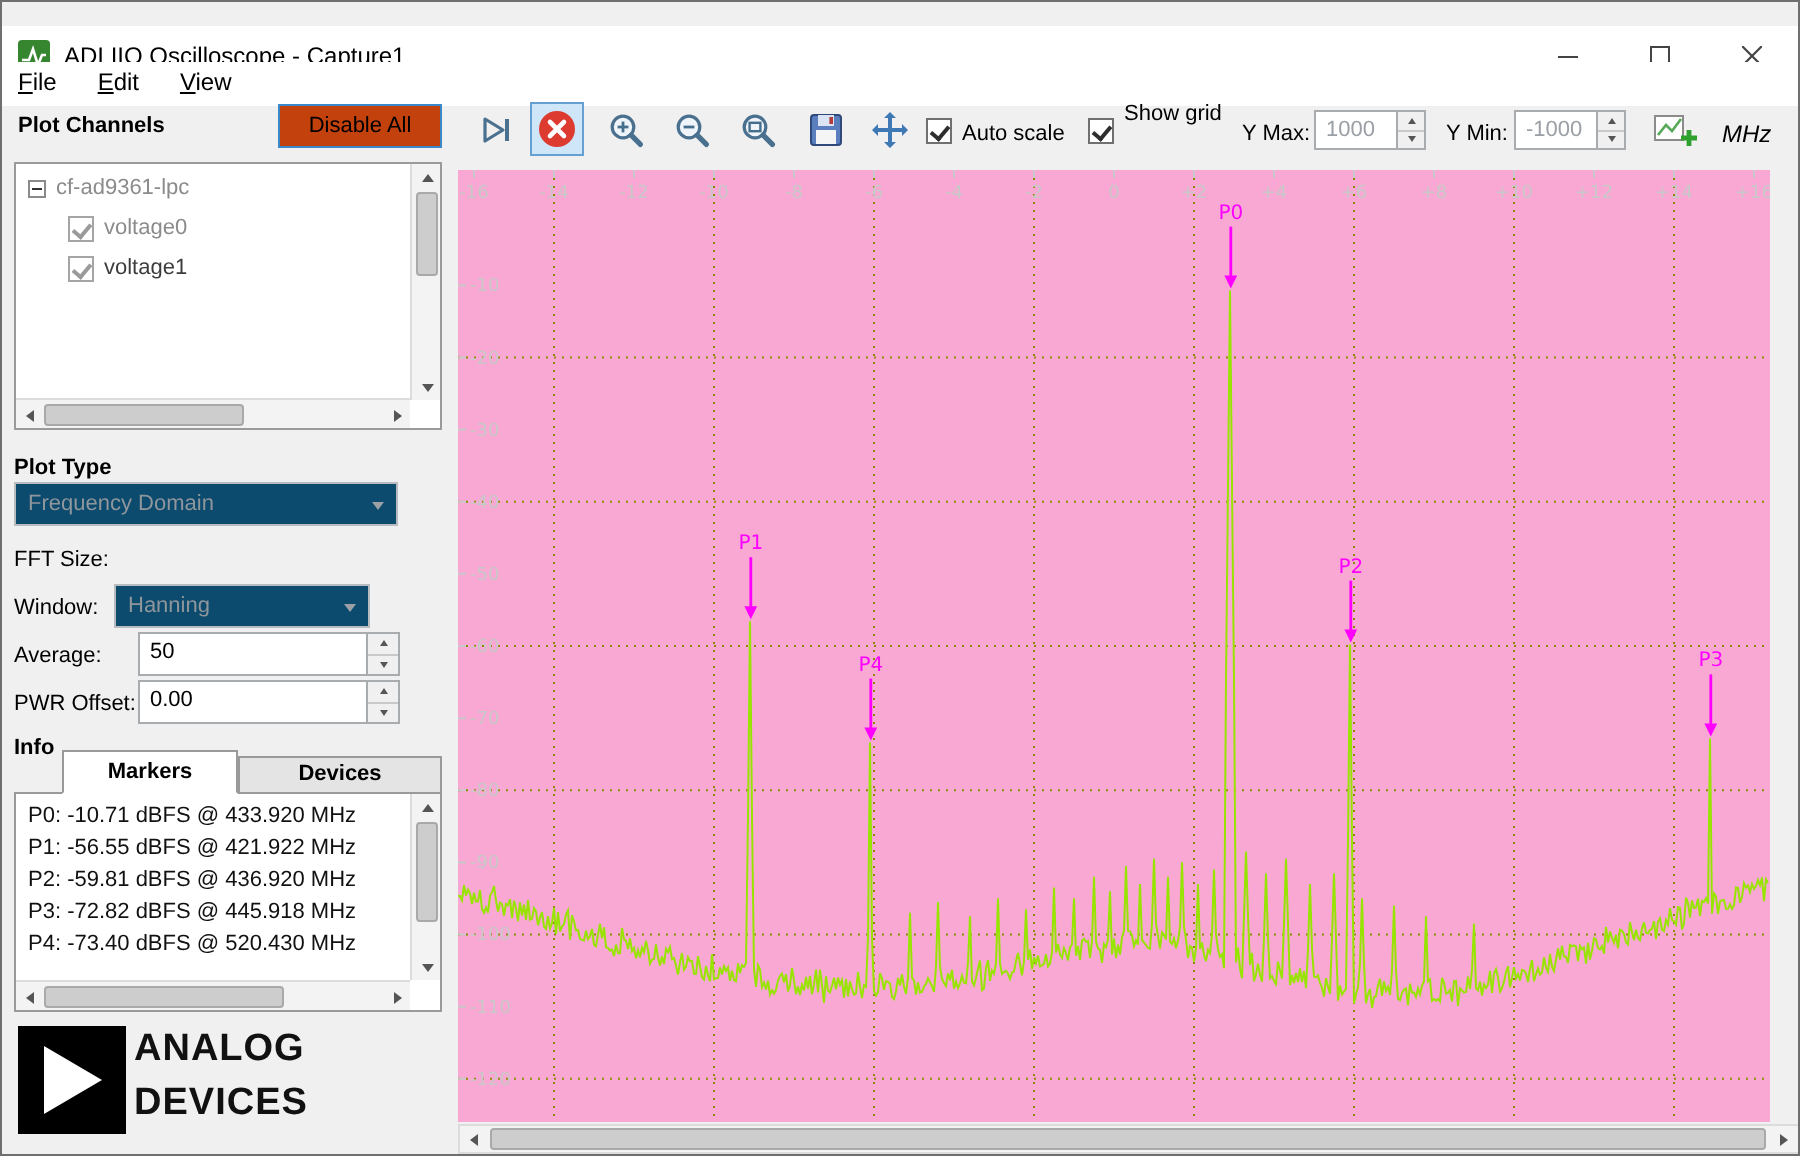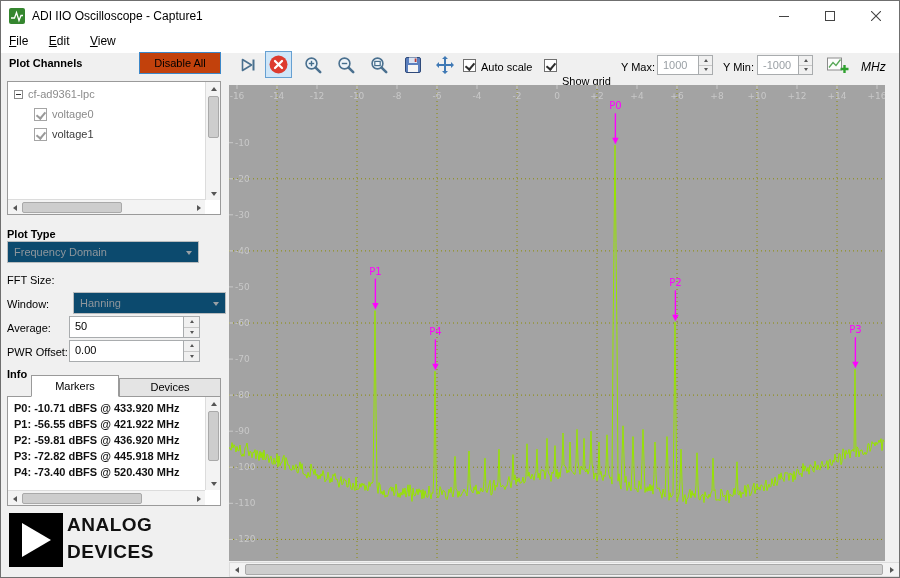--- a/index.html
+++ b/index.html
@@ -1,19 +1,19 @@
 <!DOCTYPE html>
 <html><head>
 <meta charset="utf-8">
 <style>
   html,body{margin:0;padding:0;background:#fff;}
   #window{position:relative;width:900px;height:578px;background:#f0f0f0;
     font-family:"Liberation Sans","DejaVu Sans",sans-serif;border:1px solid #6f6f6f;
     box-sizing:border-box;overflow:hidden;}
-  .titlebar{position:absolute;left:0;top:0;width:100%;height:30px;background:#fff;
+  .titlebar{position:absolute;left:0;top:12px;width:100%;height:30px;background:#fff;
     display:flex;align-items:center;padding-left:8px;box-sizing:border-box;}
   .appicon{display:inline-flex;width:16px;height:16px;}
   .title{font-size:12px;color:#000;margin-left:7px;}
   .winbtn{position:absolute;top:0;width:46px;height:30px;display:flex;align-items:center;justify-content:center;}
   .menubar{position:absolute;left:0;top:30px;width:100%;height:22px;background:#fff;}
   .menuitem{display:inline-block;padding:3px 8px;font-size:12px;color:#000;}
   .lbl{position:absolute;font-size:11px;color:#000;white-space:nowrap;line-height:14px;}
   .bold{font-weight:bold;}
   .btn{position:absolute;font-size:11px;display:flex;align-items:center;justify-content:center;box-sizing:border-box;background:#e9e9e9;border:1px solid #a8a8a8;}
   .btn.focus{background:#c2410c;border:1px solid #3c87c8;}
@@ -42,26 +42,26 @@
   .t-down{width:0;height:0;border-left:3px solid transparent;border-right:3px solid transparent;border-top:4px solid #555;}
   .t-left{width:0;height:0;border-top:3px solid transparent;border-bottom:3px solid transparent;border-right:4px solid #555;}
   .t-right{width:0;height:0;border-top:3px solid transparent;border-bottom:3px solid transparent;border-left:4px solid #555;}
   .t-up.small{border-left-width:2.5px;border-right-width:2.5px;border-bottom-width:3.5px;}
   .t-down.small{border-left-width:2.5px;border-right-width:2.5px;border-top-width:3.5px;}
   .sbv{position:absolute;background:#f3f3f3;border-left:1px solid #dcdcdc;box-sizing:border-box;}
   .sbh{position:absolute;background:#f3f3f3;border-top:1px solid #dcdcdc;box-sizing:border-box;}
   .sbbtn{position:absolute;display:flex;align-items:center;justify-content:center;background:#f3f3f3;}
   .sbthumb{position:absolute;background:#cdcdcd;border:1px solid #a9a9a9;box-sizing:border-box;border-radius:2px;}
   .tab{position:absolute;box-sizing:border-box;font-size:11px;text-align:center;border:1px solid #9a9a9a;
-    background:#e4e4e4;line-height:17px;color:#000;}
+    background:#e4e4e4;line-height:17px;color:#000;font-weight:bold;}
   .tab.active{background:#fff;border-bottom-color:#fff;line-height:20px;z-index:3;}
   .tbtn{position:absolute;display:flex;align-items:center;justify-content:center;box-sizing:border-box;border:1px solid transparent;}
   .tbtn.active{background:#cfe6f8;border-color:#66a0d2;}
-  .mrow{position:absolute;left:6px;font-size:11px;line-height:15px;white-space:nowrap;color:#111;font-weight:bold;}
-  .plot{position:absolute;background:#a3a3a3;}
+  .mrow{position:absolute;left:6px;font-size:11px;line-height:15px;white-space:nowrap;color:#111;}
+  .plot{position:absolute;background:#f9a8d4;}
   .logosq{position:absolute;width:54px;height:54px;}
   .logotext{position:absolute;font-weight:900;font-size:19px;line-height:27px;color:#111;letter-spacing:0.5px;}
 </style>
 </head>
 <body>
 
 <div id="window">
 
   <div class="titlebar">
     <span class="appicon">
@@ -126,21 +126,21 @@
 
   <div class="lbl bold" style="left:6px;top:226px;">Plot Type</div>
   <div class="combo" style="left:6px;top:240px;width:192px;height:22px;">
     <span>Frequency Domain</span>
     <span class="dd"></span>
   </div>
 
   <div class="lbl" style="left:6px;top:272px;">FFT Size:</div>
 
   <div class="lbl" style="left:6px;top:296px;">Window:</div>
-  <div class="combo" style="left:72px;top:291px;width:153px;height:22px;">
+  <div class="combo" style="left:56px;top:291px;width:128px;height:22px;">
     <span>Hanning</span>
     <span class="dd"></span>
   </div>
 
   <div class="lbl" style="left:6px;top:320px;">Average:</div>
   <div class="entry" style="left:68px;top:315px;width:115px;height:22px;">
     <span>50</span>
   </div>
   <div class="spin" style="left:183px;top:315px;width:16px;height:22px;">
     <div class="spinhalf">
@@ -249,21 +249,21 @@
   </div>
   <div class="tbtn" style="left:430px;top:50px;width:27px;height:27px;">
     <svg width="20" height="20" viewBox="0 0 20 20">
         <path d="M10 1 L13 4 H11 V9 H16 V7 L19 10 L16 13 V11 H11 V16 H13 L10 19 L7 16 H9 V11 H4 V13 L1 10 L4 7 V9 H9 V4 H7 Z" fill="#3f79b5"></path>
       </svg>
   </div>
 
   <div class="checkbox checked" style="left:462px;top:58px;"></div>
   <div class="lbl" style="left:480px;top:59px;">Auto scale</div>
   <div class="checkbox checked" style="left:543px;top:58px;"></div>
-  <div class="lbl" style="left:561px;top:73px;">Show grid</div>
+  <div class="lbl" style="left:561px;top:49px;">Show grid</div>
 
   <div class="lbl" style="left:620px;top:59px;">Y Max:</div>
   <div class="entry disabled" style="left:656px;top:54px;width:42px;height:20px;">
     <span>1000</span>
   </div>
   <div class="spin" style="left:698px;top:54px;width:14px;height:20px;">
     <div class="spinhalf">
         <span class="t-up small"></span>
       </div>
     <div class="spinhalf">

